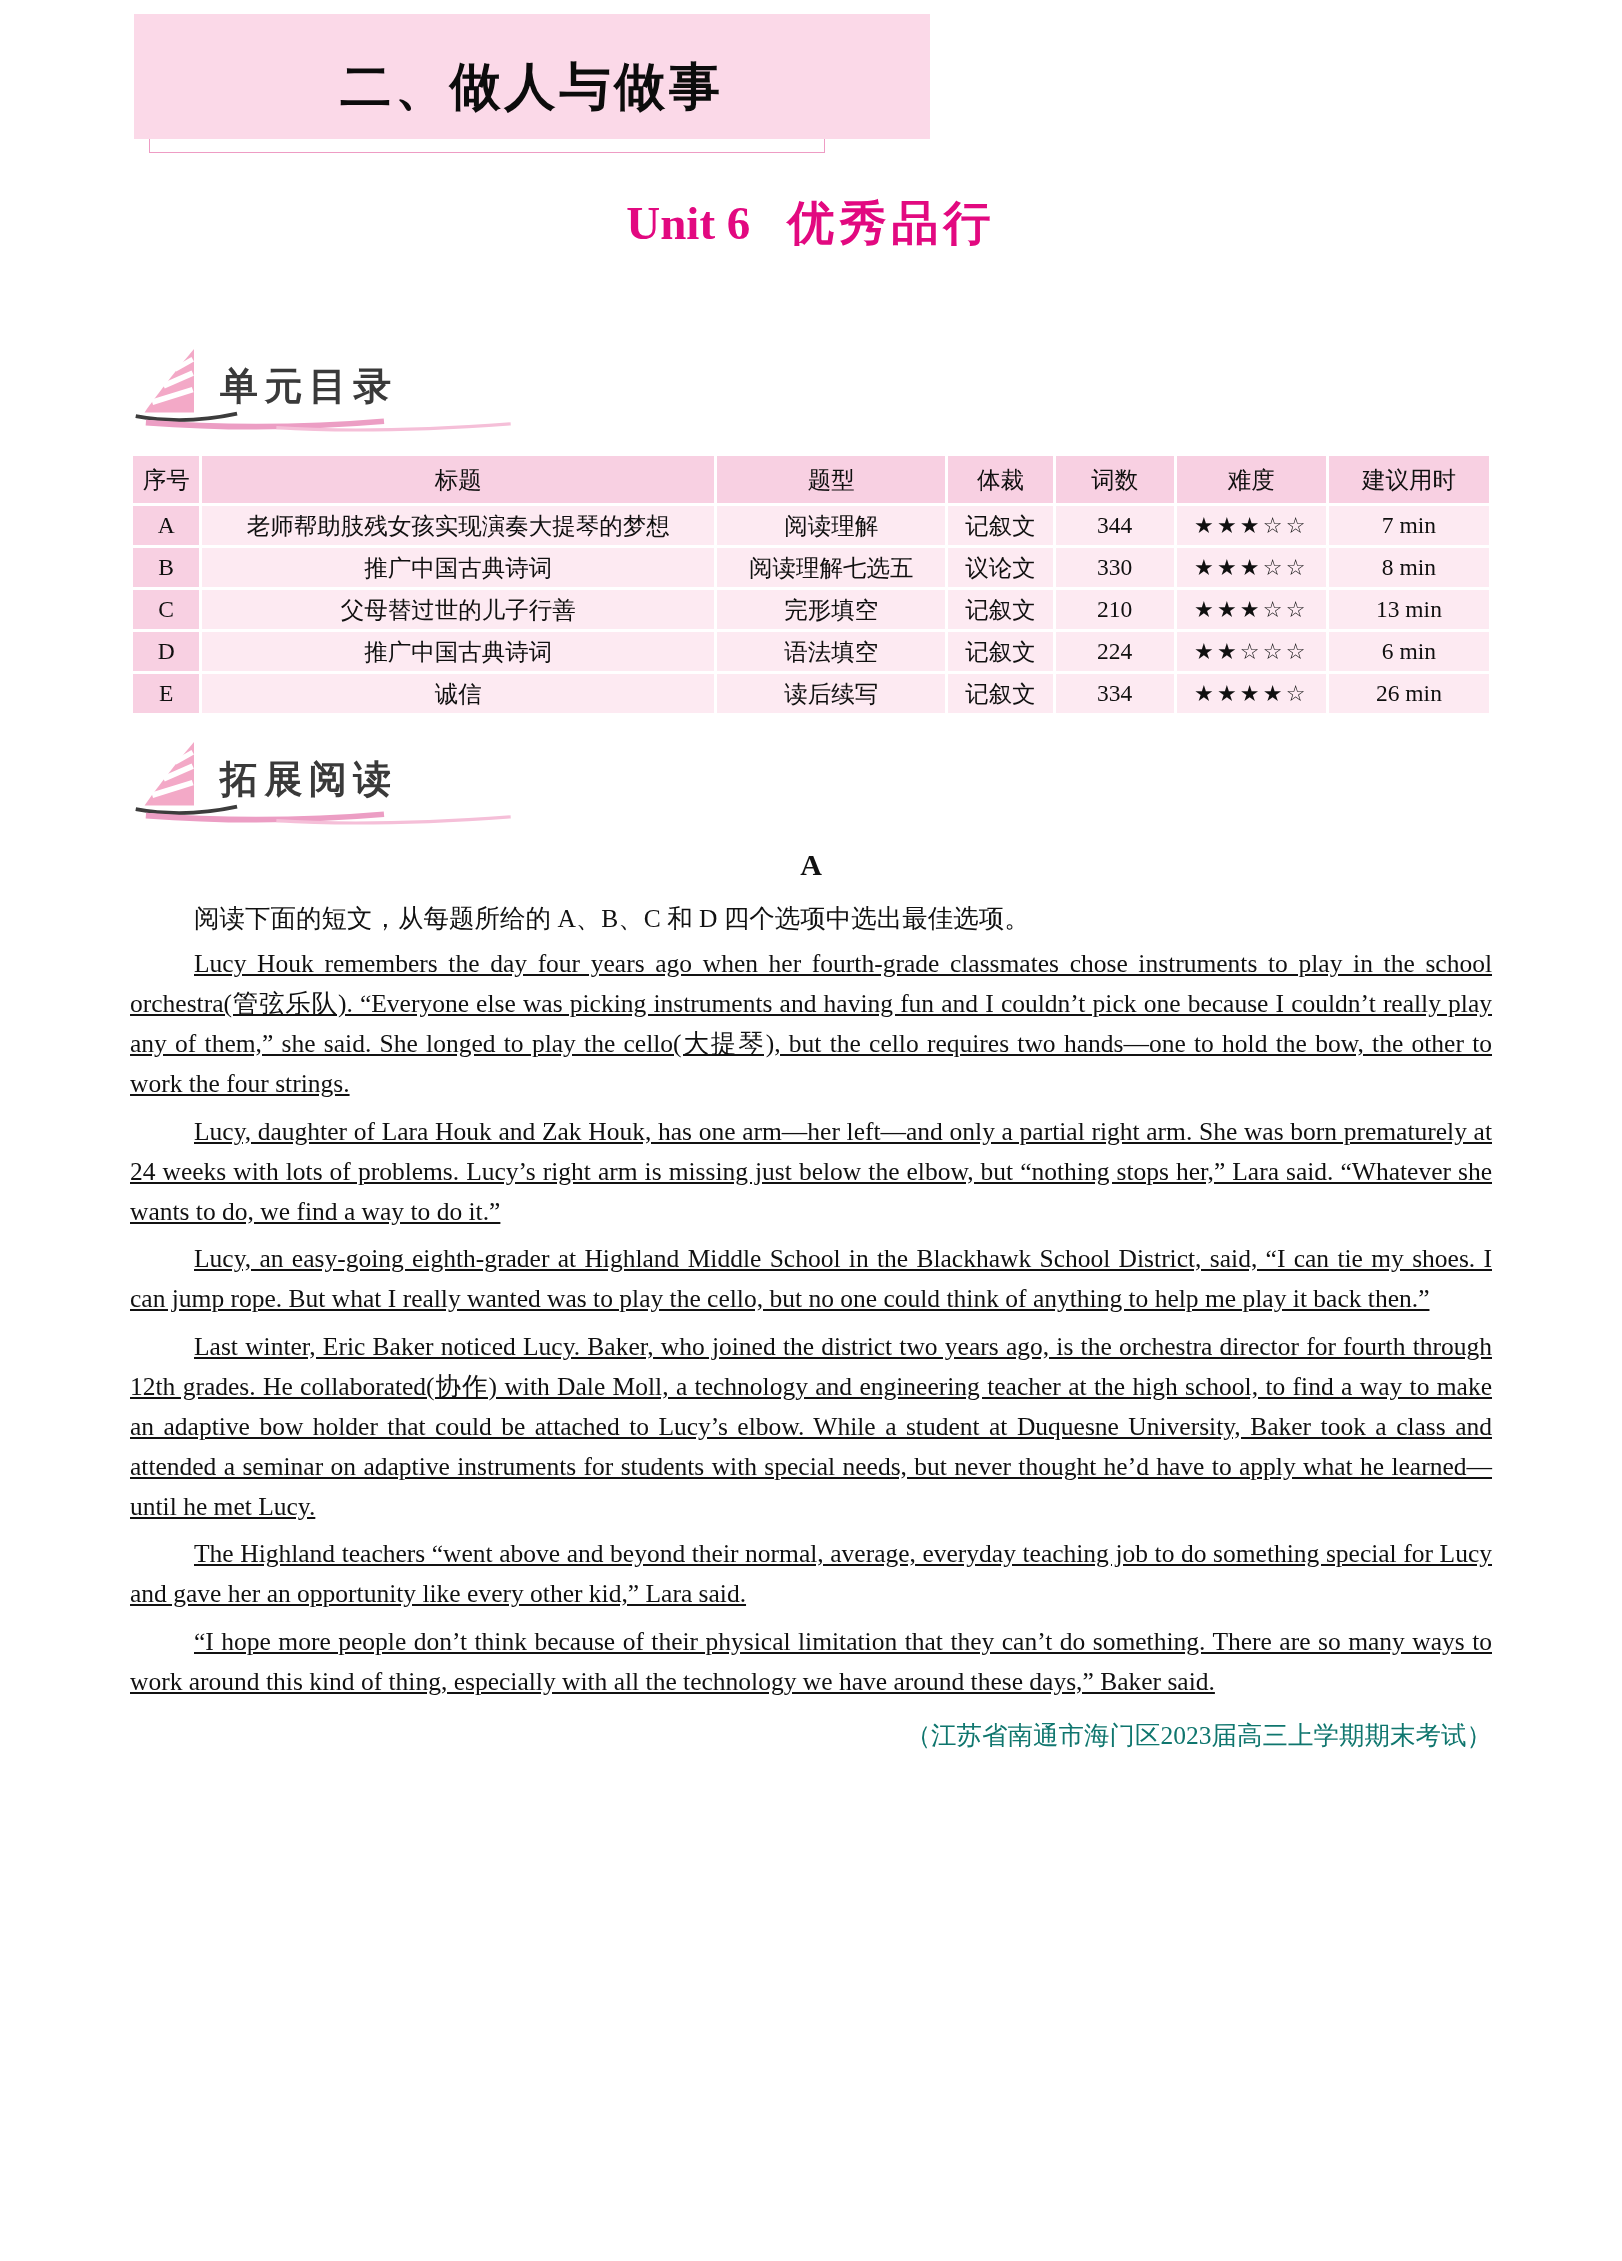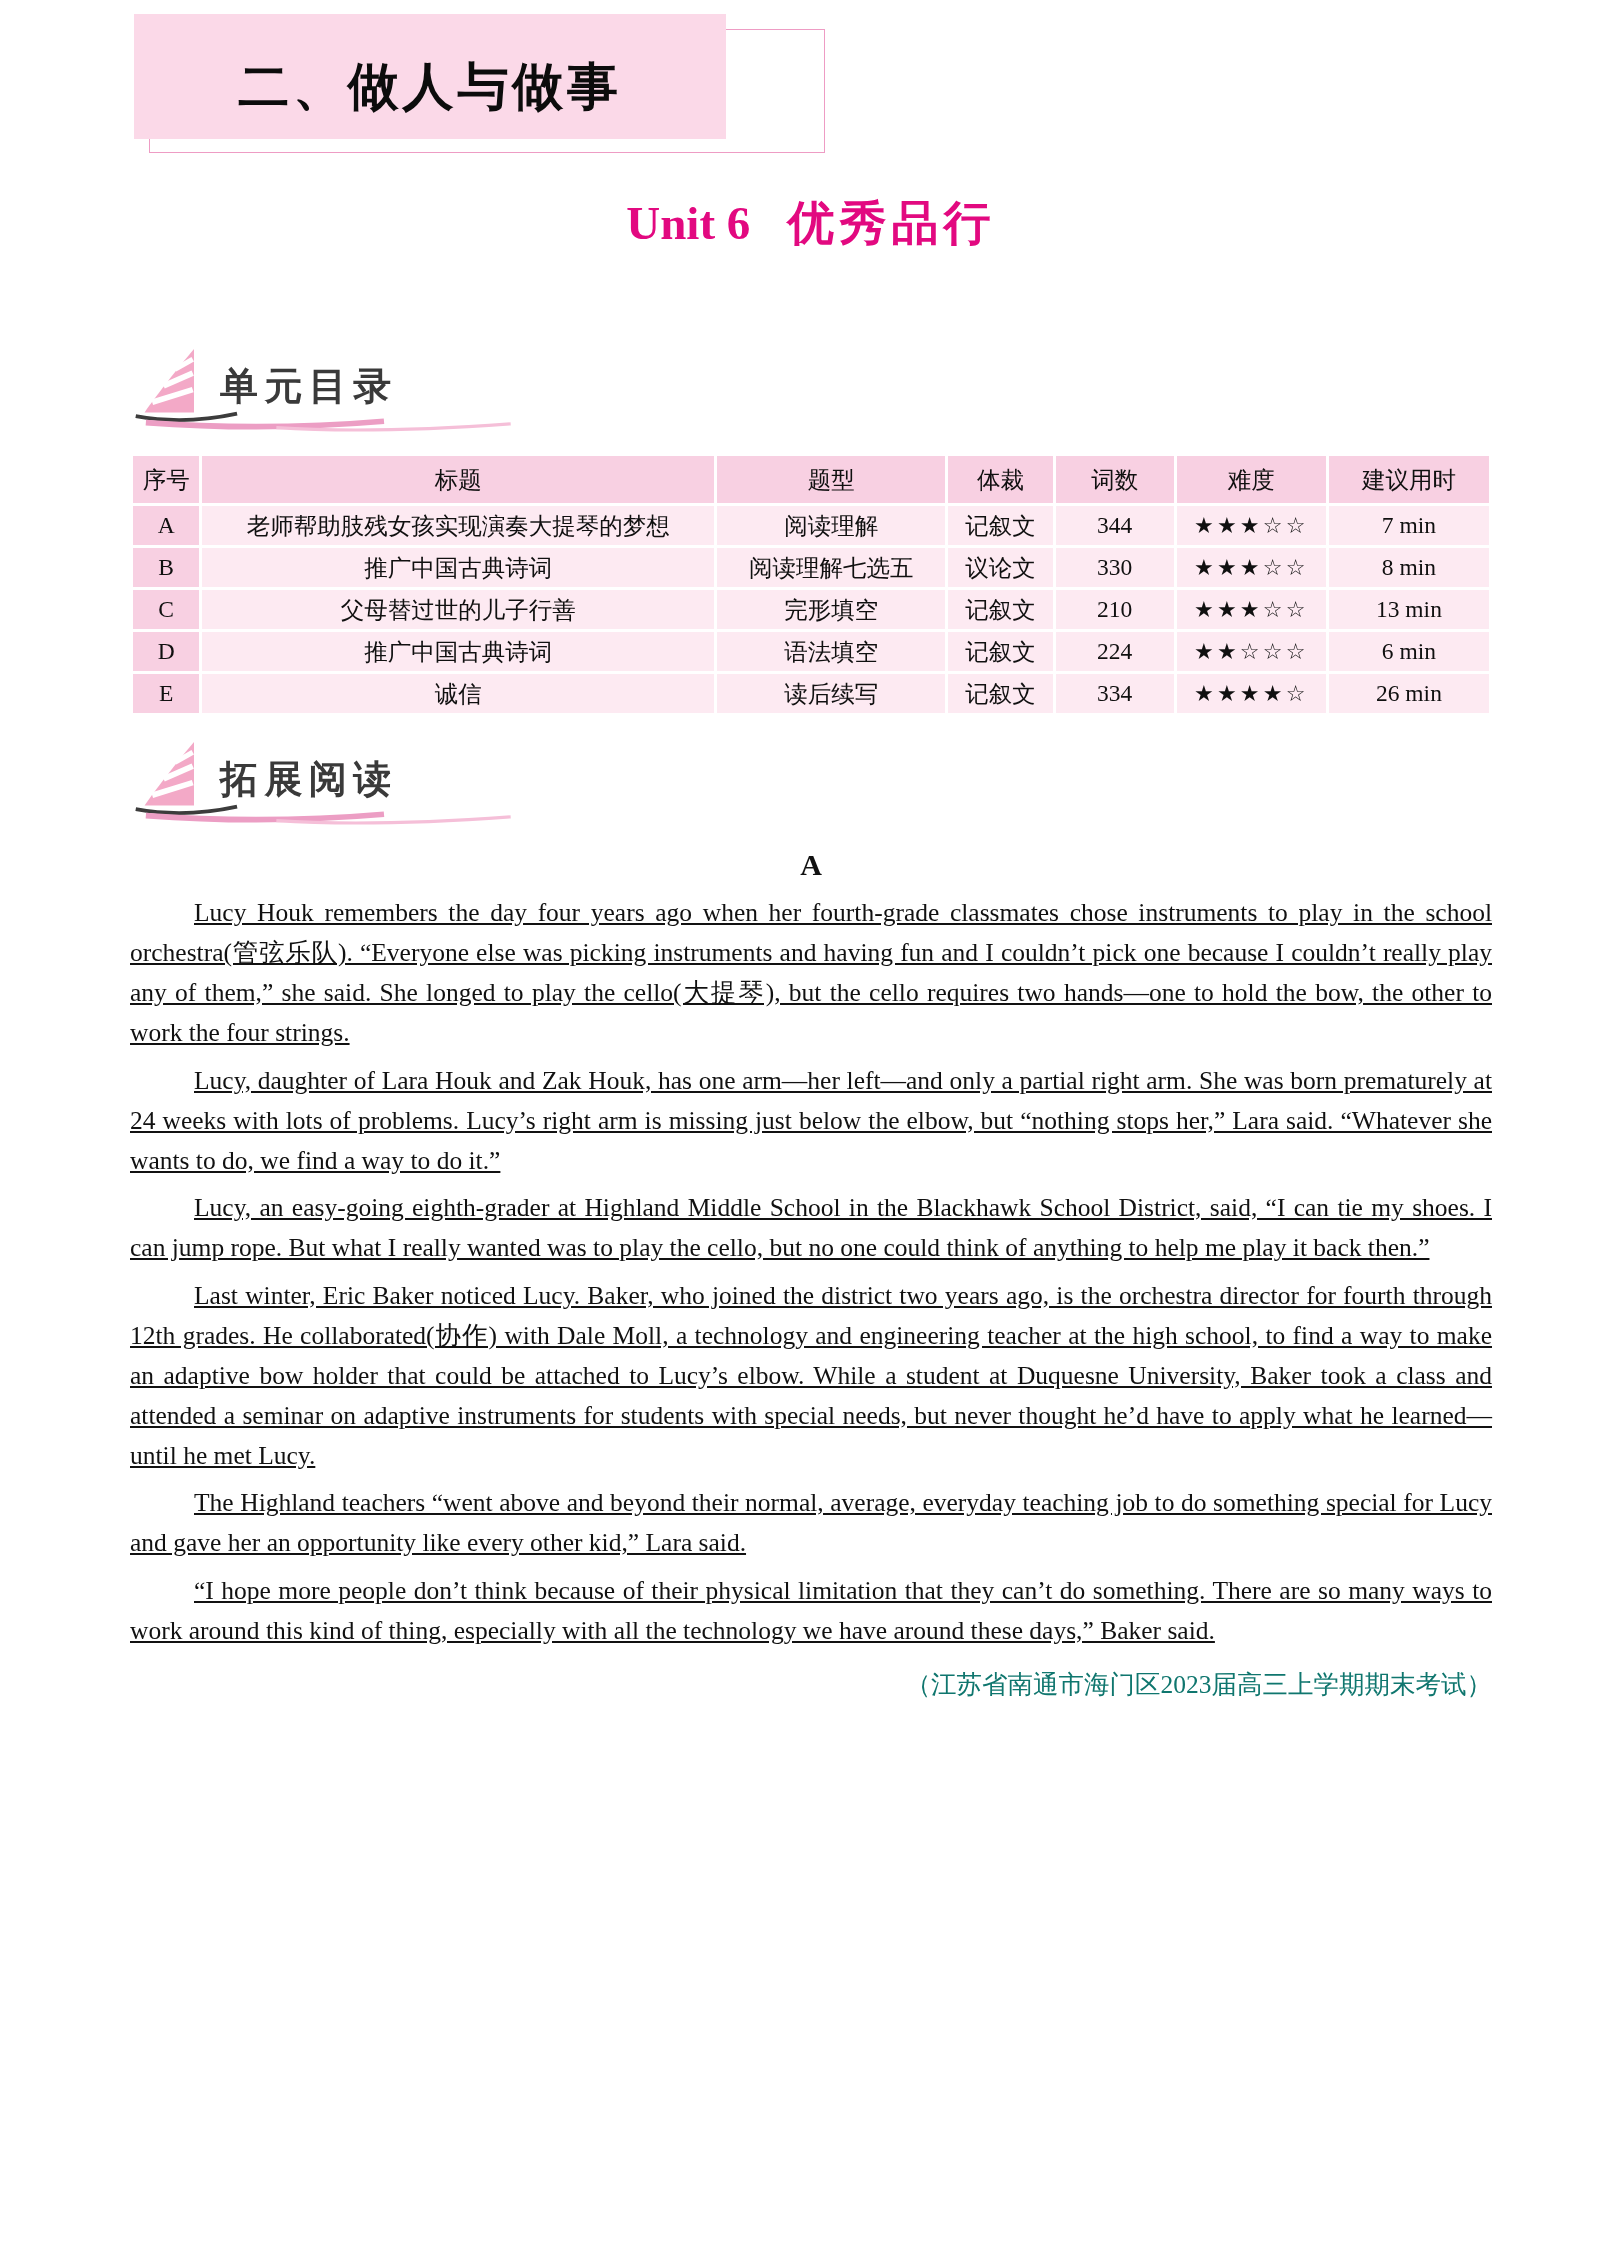--- a/index.html
+++ b/index.html
@@ -6,21 +6,21 @@
   body{
     width:1622px;height:2261px;position:relative;background:#ffffff;
     font-family:"Liberation Serif",serif;color:#111;
   }
   
   .banner-outline{
     position:absolute;left:149px;top:29px;width:674px;height:122px;
     background:#ffffff;border:1.9px solid #ee9cc4;z-index:0;
   }
   .banner{
-    position:absolute;left:134px;top:14px;width:592px;height:125px;
+    position:absolute;left:134px;top:14px;width:796px;height:125px;
     background:#fbd9e8;z-index:1;display:flex;align-items:center;justify-content:center;
   }
   .banner-title{
     font-family:"Liberation Serif",serif;font-weight:900;font-size:51px;
     color:#0c0c0c;letter-spacing:3.8px;padding-top:21.6px;
   }
   
   .unit-title{
     position:absolute;left:0;top:191px;width:100%;text-align:center;
     color:#e20980;font-weight:bold;font-size:47px;line-height:64px;white-space:nowrap;
@@ -164,20 +164,21 @@
     <path d="M70,40 L98,24" stroke="#ffffff" stroke-width="8" fill="none"></path>
     <path d="M8,114 Q85,128 168,110" stroke="#3c3c3c" stroke-width="6" fill="none"></path>
     <path d="M24,124 Q210,138 400,122" stroke="#ec9ec4" stroke-width="9" fill="none"></path>
     <path d="M230,132 Q380,142 600,126" stroke="#f5bfd8" stroke-width="5" fill="none"></path>
   </svg>
   <div class="section-title">拓展阅读</div>
 </div>
 
 <div class="passage">
   <p class="passage-label">A</p>
+  <p class="instruction">阅读下面的短文，从每题所给的 A、B、C 和 D 四个选项中选出最佳选项。</p>
   <p class="body">Lucy Houk remembers the day four years ago when her fourth-grade classmates chose instruments to play in the school orchestra(管弦乐队). “Everyone else was picking instruments and having fun and I couldn’t pick one because I couldn’t really play any of them,” she said. She longed to play the cello(大提琴), but the cello requires two hands—one to hold the bow, the other to work the four strings.</p>
   <p class="body">Lucy, daughter of Lara Houk and Zak Houk, has one arm—her left—and only a partial right arm. She was born prematurely at 24 weeks with lots of problems. Lucy’s right arm is missing just below the elbow, but “nothing stops her,” Lara said. “Whatever she wants to do, we find a way to do it.”</p>
   <p class="body">Lucy, an easy-going eighth-grader at Highland Middle School in the Blackhawk School District, said, “I can tie my shoes. I can jump rope. But what I really wanted was to play the cello, but no one could think of anything to help me play it back then.”</p>
   <p class="body">Last winter, Eric Baker noticed Lucy. Baker, who joined the district two years ago, is the orchestra director for fourth through 12th grades. He collaborated(协作) with Dale Moll, a technology and engineering teacher at the high school, to find a way to make an adaptive bow holder that could be attached to Lucy’s elbow. While a student at Duquesne University, Baker took a class and attended a seminar on adaptive instruments for students with special needs, but never thought he’d have to apply what he learned—until he met Lucy.</p>
   <p class="body">The Highland teachers “went above and beyond their normal, average, everyday teaching job to do something special for Lucy and gave her an opportunity like every other kid,” Lara said.</p>
   <p class="body">“I hope more people don’t think because of their physical limitation that they can’t do something. There are so many ways to work around this kind of thing, especially with all the technology we have around these days,” Baker said.</p>
   <p class="attribution">（江苏省南通市海门区2023届高三上学期期末考试）</p>
 </div>
 
 

